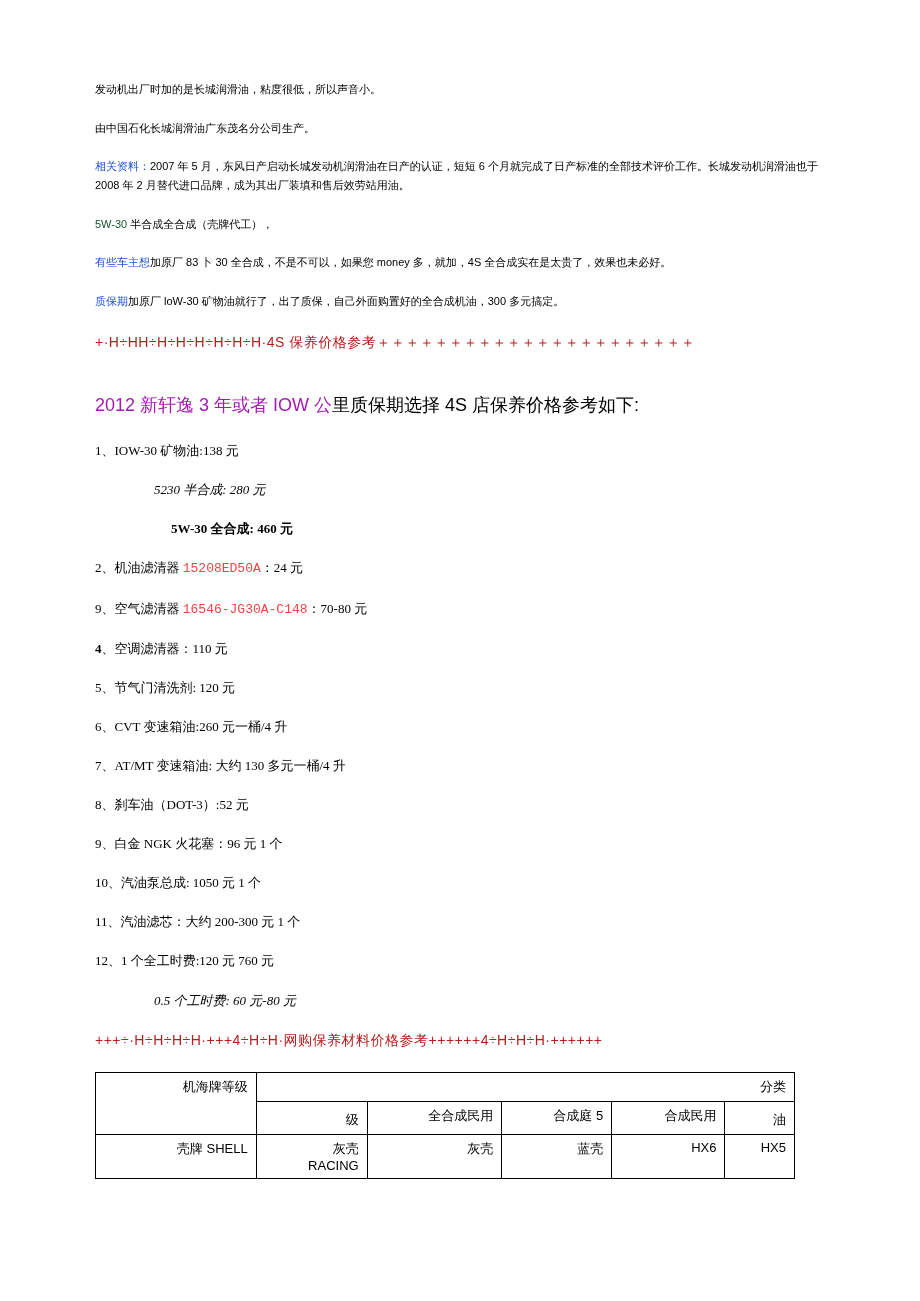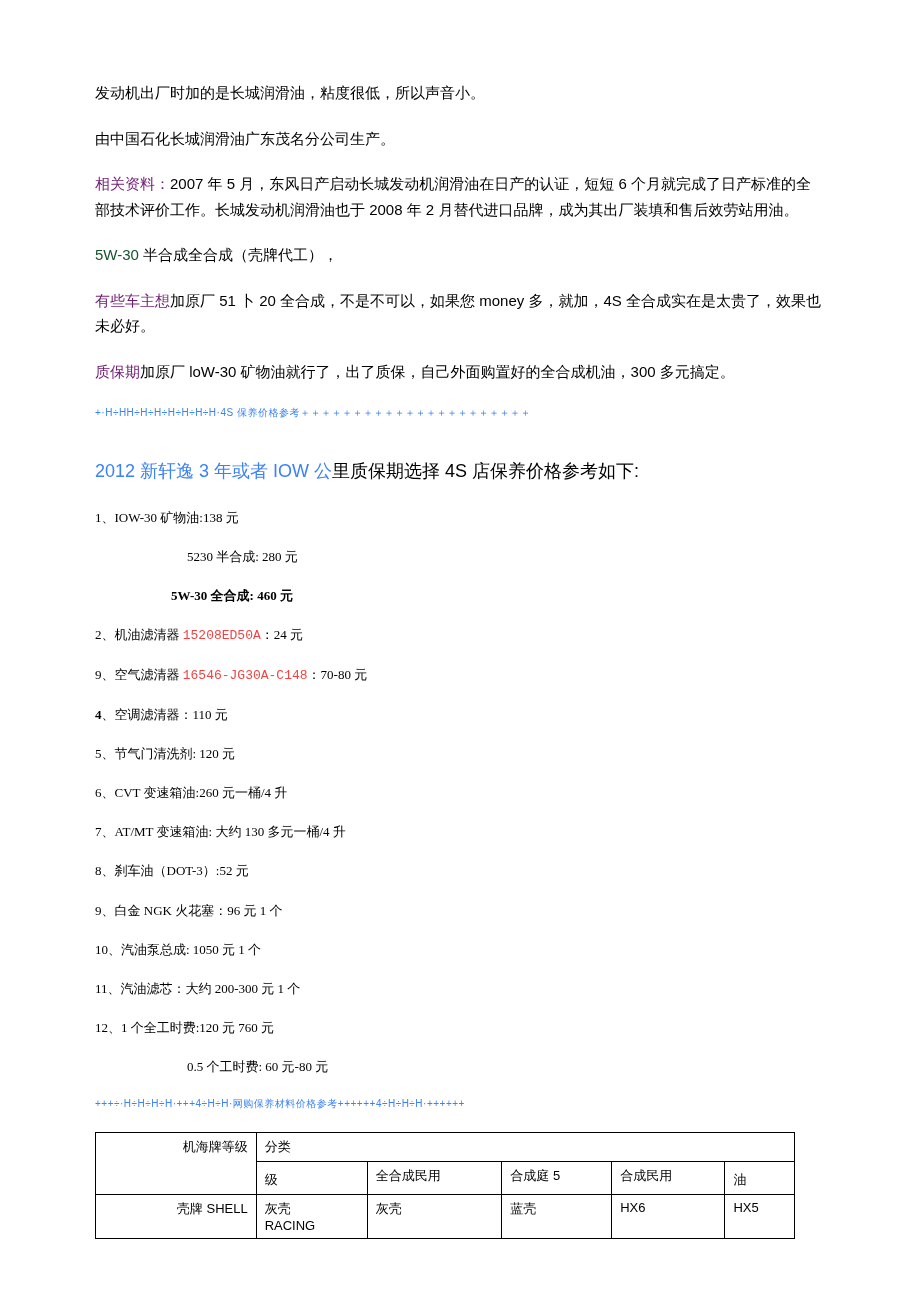--- a/index.html
+++ b/index.html
@@ -9,53 +9,53 @@
     padding: 80px 95px 40px 95px;
     width: 920px;
     box-sizing: border-box;
     color: #000;
   }
   p {
     margin: 0 0 20px 0;
     line-height: 1.7;
     font-size: 13px;
   }
-  .small-text { font-size: 15px; }
-  .blue { color: #701a75; }
+  .small-text { font-size: 11px; }
+  .blue { color: #1d4ed8; }
   .red { color: #14532d; }
   .divider {
-    color: #3b82f6;
-    font-size: 10px;
+    color: #b91c1c;
+    font-size: 14px;
     margin: 10px 0 20px 0;
     letter-spacing: 0.5px;
   }
   .section-title {
     font-size: 18px;
     margin: 35px 0 20px 0;
   }
-  .section-title .red { color: #3b82f6; }
+  .section-title .red { color: #a21caf; }
   .list-item {
     font-size: 13px;
     margin: 0 0 17px 0;
     font-family: "SimSun", serif;
   }
   .list-item .blue { color: #ef4444; font-family: "Courier New", monospace; }
-  .indent1 { margin-left: 92px; }
+  .indent1 { margin-left: 59px; font-style: italic; }
   .indent2 { margin-left: 76px; font-weight: bold; }
   .bold { font-weight: bold; }
   table {
     border-collapse: collapse;
     width: 700px;
     margin-top: 5px;
     font-size: 13px;
   }
   td, th {
     border: 1px solid #000;
     padding: 5px 8px;
-    text-align: left;
+    text-align: right;
     vertical-align: top;
     font-weight: normal;
   }
   .tbl-left { text-align: right; padding-left: 18px; }
   .cat-cell { padding-bottom: 2px; }
   .sub-cell { padding-top: 2px; }
 </style>
 </head>
 <body>
 
@@ -65,21 +65,21 @@
 
 <p class="small-text">
   <span class="blue">相关资料：</span><span>2007 年 5 月，东风日产启动长城发动机润滑油在日产的认证，短短 6 个月就完成了日产标准的全部技术评价工作。长城发动机润滑油也于 2008 年 2 月替代进口品牌，成为其出厂装填和售后效劳站用油。</span>
 </p>
 
 <p class="small-text">
   <span class="red">5W-30</span><span> 半合成全合成（壳牌代工），</span>
 </p>
 
 <p class="small-text">
-  <span class="blue">有些车主想</span><span>加原厂 51 卜 20 全合成，不是不可以，如果您 money 多，就加，4S 全合成实在是太贵了，效果也未必好。</span>
+  <span class="blue">有些车主想</span><span>加原厂 83 卜 30 全合成，不是不可以，如果您 money 多，就加，4S 全合成实在是太贵了，效果也未必好。</span>
 </p>
 
 <p class="small-text">
   <span class="blue">质保期</span><span>加原厂 loW-30 矿物油就行了，出了质保，自己外面购置好的全合成机油，300 多元搞定。</span>
 </p>
 
 <p class="divider">+·H÷HH÷H÷H÷H÷H÷H÷H·4S 保养价格参考＋＋＋＋＋＋＋＋＋＋＋＋＋＋＋＋＋＋＋＋＋＋</p>
 
 <p class="section-title">
   <span class="red">2012 新轩逸 3 年或者 IOW 公</span><span>里质保期选择 4S 店保养价格参考如下:</span>

